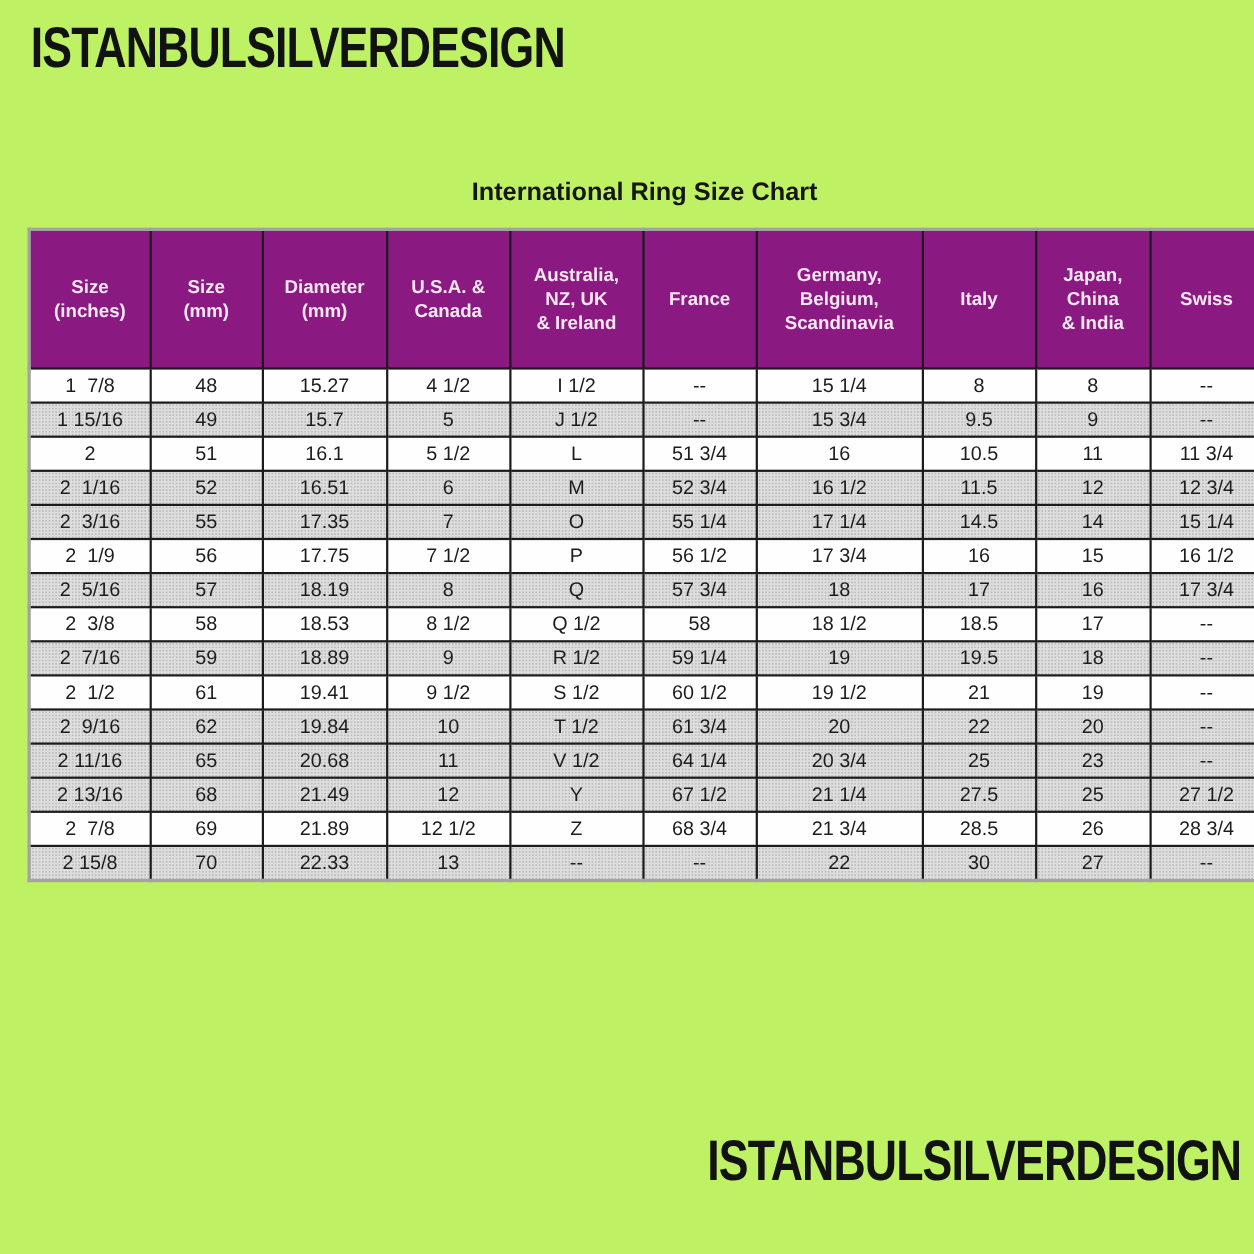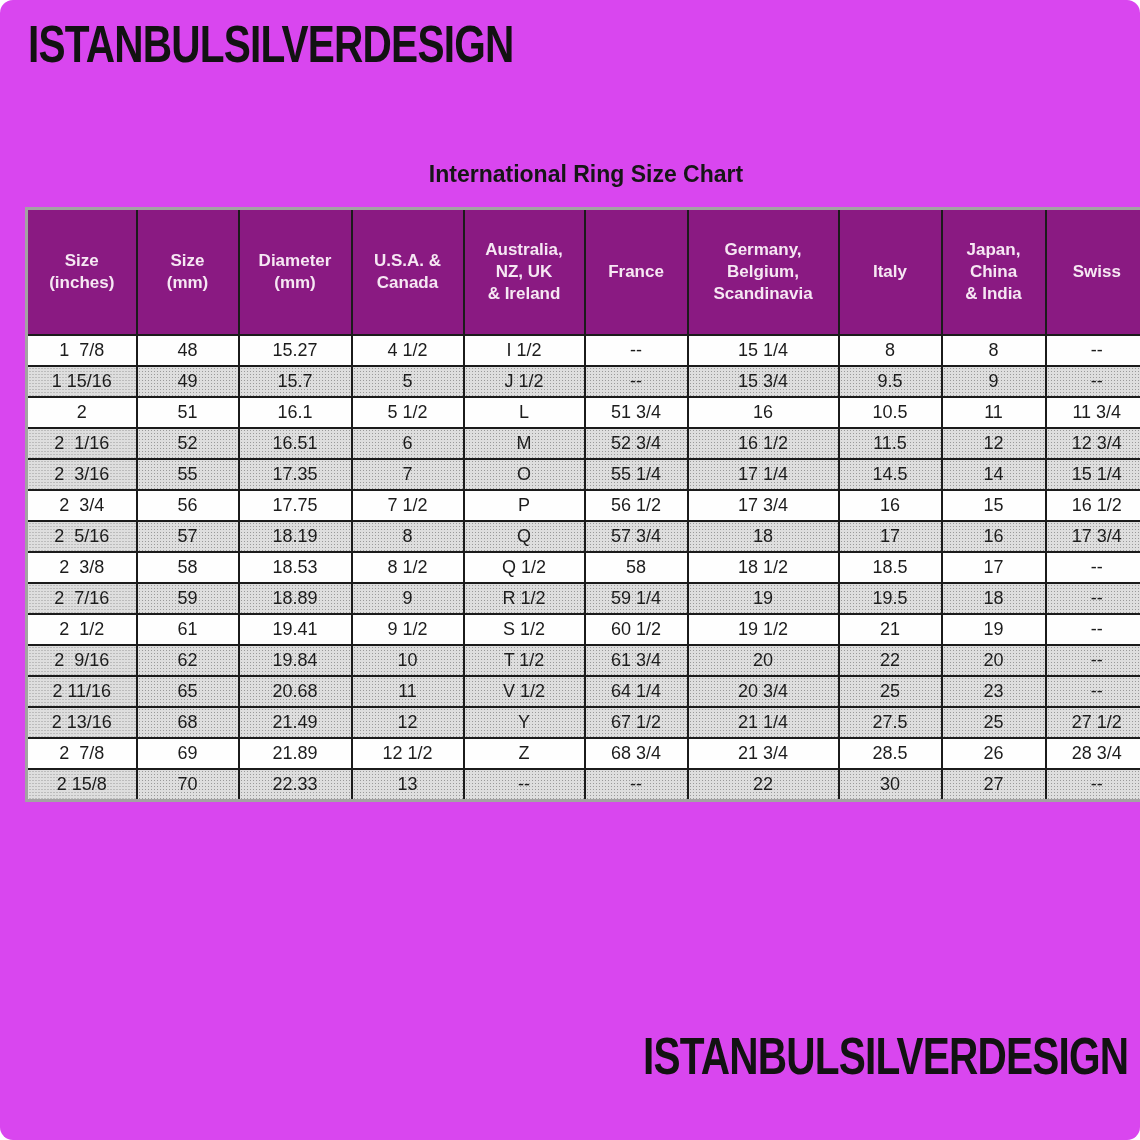--- a/index.html
+++ b/index.html
@@ -5,23 +5,22 @@
   html, body {
     margin: 0;
     padding: 0;
     background: #ffffff;
     font-family: "Liberation Sans", sans-serif;
   }
   .page {
     position: relative;
     width: 1140px;
     height: 1140px;
-    background: #d946ef;
+    background: #bef264;
     overflow: hidden;
-    border-radius: 13px;
   }
   .brand-top {
     position: absolute;
     top: 14px;
     left: 28px;
     font-size: 52px;
     font-weight: bold;
     color: #121212;
     letter-spacing: -1px;
     white-space: nowrap;
@@ -192,21 +191,21 @@
           <td>17.35</td>
           <td>7</td>
           <td>O</td>
           <td>55 1/4</td>
           <td>17 1/4</td>
           <td>14.5</td>
           <td>14</td>
           <td>15 1/4</td>
         </tr>
         <tr>
-          <td>2  3/4</td>
+          <td>2  1/9</td>
           <td>56</td>
           <td>17.75</td>
           <td>7 1/2</td>
           <td>P</td>
           <td>56 1/2</td>
           <td>17 3/4</td>
           <td>16</td>
           <td>15</td>
           <td>16 1/2</td>
         </tr>

